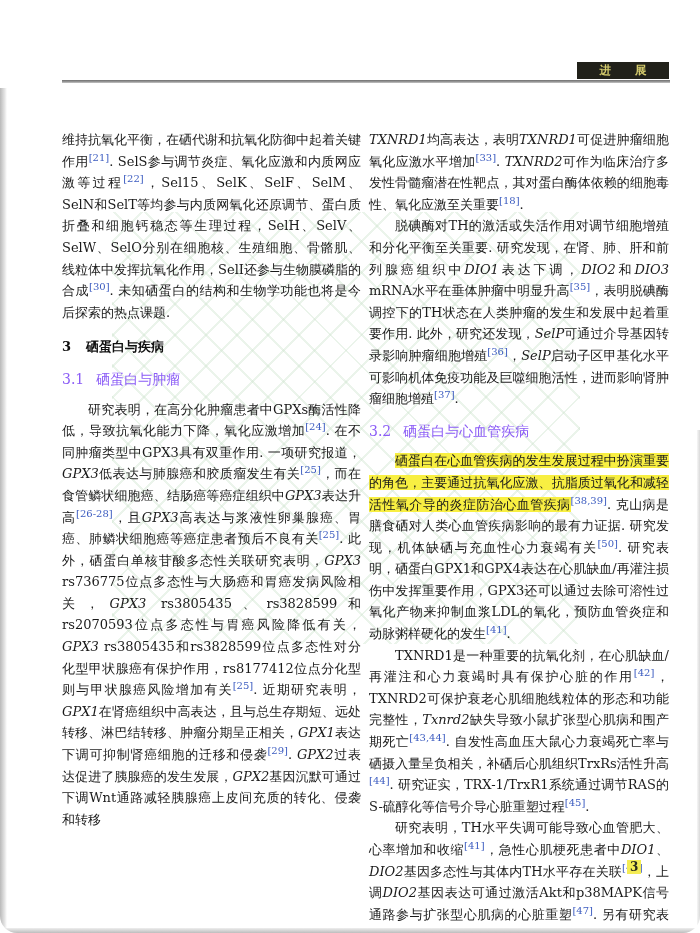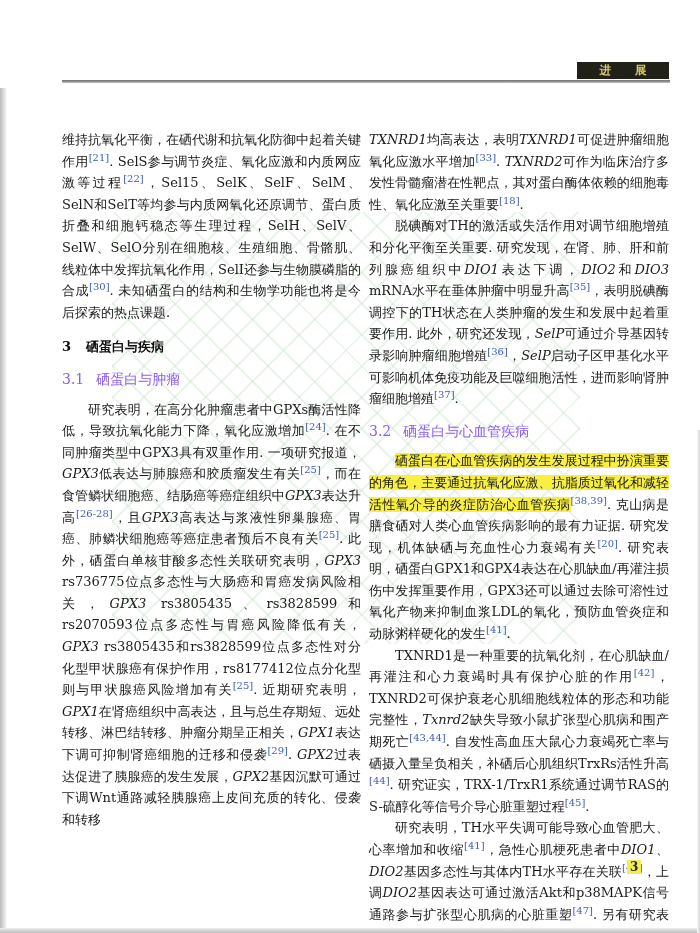--- a/index.html
+++ b/index.html
@@ -1,17 +1,17 @@
 <!DOCTYPE html>
 <html><head>
 <meta charset="utf-8">
 <style>
   html,body{margin:0;padding:0;background:#fff;}
   #page{position:relative;width:700px;height:933px;background:#ffffff;overflow:hidden;
-        font-family:"DejaVu Serif","Liberation Serif",serif;color:#1a1a1a;}
+        font-family:"DejaVu Serif","Liberation Serif",serif;color:#1a1a1a;border-radius:17px;}
   
   .edge-left{position:absolute;left:0;top:88px;bottom:0;width:7px;
              background:linear-gradient(to right,#b9b9b9,#e7e7e7 70%,#ffffff);z-index:5;}
   .edge-bottom{position:absolute;left:0;right:0;bottom:0;height:5px;
              background:linear-gradient(to top,#bdbdbd,#eeeeee);z-index:5;}
   .edge-right{position:absolute;right:0;top:430px;bottom:0;width:3px;
              background:linear-gradient(to left,#d9d9d9,#f6f6f6);z-index:5;}
   
   .badge{position:absolute;top:62px;right:31px;width:92px;height:17px;
          background:#21211a;color:#d6cd6e;font-weight:bold;font-size:11.5px;
@@ -53,21 +53,21 @@
   <div class="col col-left">
       <p class="para"><span>维持抗氧化平衡，在硒代谢和抗氧化防御中起着关键作用</span><sup class="cite">[21]</sup><span>. SelS参与调节炎症、氧化应激和内质网应激等过程</span><sup class="cite">[22]</sup><span>，Sel15、SelK、SelF、SelM、SelN和SelT等均参与内质网氧化还原调节、蛋白质折叠和细胞钙稳态等生理过程，SelH、SelV、SelW、SelO分别在细胞核、生殖细胞、骨骼肌、线粒体中发挥抗氧化作用，SelI还参与生物膜磷脂的合成</span><sup class="cite">[30]</sup><span>. 未知硒蛋白的结构和生物学功能也将是今后探索的热点课题.</span></p>
       <div class="h1"><span class="hnum">3</span><span>硒蛋白与疾病</span></div>
       <div class="h2"><span class="hnum">3.1</span><span>硒蛋白与肿瘤</span></div>
       <p class="para indent"><span>研究表明，在高分化肿瘤患者中GPXs酶活性降低，导致抗氧化能力下降，氧化应激增加</span><sup class="cite">[24]</sup><span>. 在不同肿瘤类型中GPX3具有双重作用. 一项研究报道，</span><span class="gene">GPX3</span><span>低表达与肺腺癌和胶质瘤发生有关</span><sup class="cite">[25]</sup><span>，而在食管鳞状细胞癌、结肠癌等癌症组织中</span><span class="gene">GPX3</span><span>表达升高</span><sup class="cite">[26-28]</sup><span>，且</span><span class="gene">GPX3</span><span>高表达与浆液性卵巢腺癌、胃癌、肺鳞状细胞癌等癌症患者预后不良有关</span><sup class="cite">[25]</sup><span>. 此外，硒蛋白单核苷酸多态性关联研究表明，</span><span class="gene">GPX3</span><span> rs736775位点多态性与大肠癌和胃癌发病风险相关，</span><span class="gene">GPX3</span><span> rs3805435、rs3828599和rs2070593位点多态性与胃癌风险降低有关，</span><span class="gene">GPX3</span><span> rs3805435和rs3828599位点多态性对分化型甲状腺癌有保护作用，rs8177412位点分化型则与甲状腺癌风险增加有关</span><sup class="cite">[25]</sup><span>. 近期研究表明，</span><span class="gene">GPX1</span><span>在肾癌组织中高表达，且与总生存期短、远处转移、淋巴结转移、肿瘤分期呈正相关，</span><span class="gene">GPX1</span><span>表达下调可抑制肾癌细胞的迁移和侵袭</span><sup class="cite">[29]</sup><span>. </span><span class="gene">GPX2</span><span>过表达促进了胰腺癌的发生发展，</span><span class="gene">GPX2</span><span>基因沉默可通过下调Wnt通路减轻胰腺癌上皮间充质的转化、侵袭和转移</span></p>
     </div>
   <div class="col col-right">
       <p class="para"><span class="gene">TXNRD1</span><span>均高表达，表明</span><span class="gene">TXNRD1</span><span>可促进肿瘤细胞氧化应激水平增加</span><sup class="cite">[33]</sup><span>. </span><span class="gene">TXNRD2</span><span>可作为临床治疗多发性骨髓瘤潜在性靶点，其对蛋白酶体依赖的细胞毒性、氧化应激至关重要</span><sup class="cite">[18]</sup><span>.</span></p>
       <p class="para indent"><span>脱碘酶对TH的激活或失活作用对调节细胞增殖和分化平衡至关重要. 研究发现，在肾、肺、肝和前列腺癌组织中</span><span class="gene">DIO1</span><span>表达下调，</span><span class="gene">DIO2</span><span>和</span><span class="gene">DIO3</span><span> mRNA水平在垂体肿瘤中明显升高</span><sup class="cite">[35]</sup><span>，表明脱碘酶调控下的TH状态在人类肿瘤的发生和发展中起着重要作用. 此外，研究还发现，</span><span class="gene">SelP</span><span>可通过介导基因转录影响肿瘤细胞增殖</span><sup class="cite">[36]</sup><span>，</span><span class="gene">SelP</span><span>启动子区甲基化水平可影响机体免疫功能及巨噬细胞活性，进而影响肾肿瘤细胞增殖</span><sup class="cite">[37]</sup><span>.</span></p>
       <div class="h2"><span class="hnum">3.2</span><span>硒蛋白与心血管疾病</span></div>
-      <p class="para indent"><span class="hl">硒蛋白在心血管疾病的发生发展过程中扮演重要的角色，主要通过抗氧化应激、抗脂质过氧化和减轻活性氧介导的炎症防治心血管疾病</span><sup class="cite">[38,39]</sup><span>. 克山病是膳食硒对人类心血管疾病影响的最有力证据. 研究发现，机体缺硒与充血性心力衰竭有关</span><sup class="cite">[20]</sup><span>. 研究表明，硒蛋白GPX1和GPX4表达在心肌缺血/再灌注损伤中发挥重要作用，GPX3还可以通过去除可溶性过氧化产物来抑制血浆LDL的氧化，预防血管炎症和动脉粥样硬化的发生</span><sup class="cite">[41]</sup><span>.</span></p>
+      <p class="para indent"><span class="hl">硒蛋白在心血管疾病的发生发展过程中扮演重要的角色，主要通过抗氧化应激、抗脂质过氧化和减轻活性氧介导的炎症防治心血管疾病</span><sup class="cite">[38,39]</sup><span>. 克山病是膳食硒对人类心血管疾病影响的最有力证据. 研究发现，机体缺硒与充血性心力衰竭有关</span><sup class="cite">[50]</sup><span>. 研究表明，硒蛋白GPX1和GPX4表达在心肌缺血/再灌注损伤中发挥重要作用，GPX3还可以通过去除可溶性过氧化产物来抑制血浆LDL的氧化，预防血管炎症和动脉粥样硬化的发生</span><sup class="cite">[41]</sup><span>.</span></p>
       <p class="para indent"><span>TXNRD1是一种重要的抗氧化剂，在心肌缺血/再灌注和心力衰竭时具有保护心脏的作用</span><sup class="cite">[42]</sup><span>，TXNRD2可保护衰老心肌细胞线粒体的形态和功能完整性，</span><span class="gene">Txnrd2</span><span>缺失导致小鼠扩张型心肌病和围产期死亡</span><sup class="cite">[43,44]</sup><span>. 自发性高血压大鼠心力衰竭死亡率与硒摄入量呈负相关，补硒后心肌组织TrxRs活性升高</span><sup class="cite">[44]</sup><span>. 研究证实，TRX-1/TrxR1系统通过调节RAS的S-硫醇化等信号介导心脏重塑过程</span><sup class="cite">[45]</sup><span>.</span></p>
       <p class="para indent"><span>研究表明，TH水平失调可能导致心血管肥大、心率增加和收缩</span><sup class="cite">[41]</sup><span>，急性心肌梗死患者中</span><span class="gene">DIO1</span><span>、</span><span class="gene">DIO2</span><span>基因多态性与其体内TH水平存在关联</span><sup class="cite">[46]</sup><span>，上调</span><span class="gene">DIO2</span><span>基因表达可通过激活Akt和p38MAPK信号通路参与扩张型心肌病的心脏重塑</span><sup class="cite">[47]</sup><span>. 另有研究表明，肺动脉高压患者SelP水平升高可促进肺动脉高压的发展，SelP缺乏可预测心血管疾病的发病率和死亡率，提示其是一种新的疾病生物标志物和治疗靶点</span></p>
     </div>
 
   <div class="pageno">3</div>
 
   <div class="edge-left"></div>
   <div class="edge-bottom"></div>
   <div class="edge-right"></div>
 </div>

